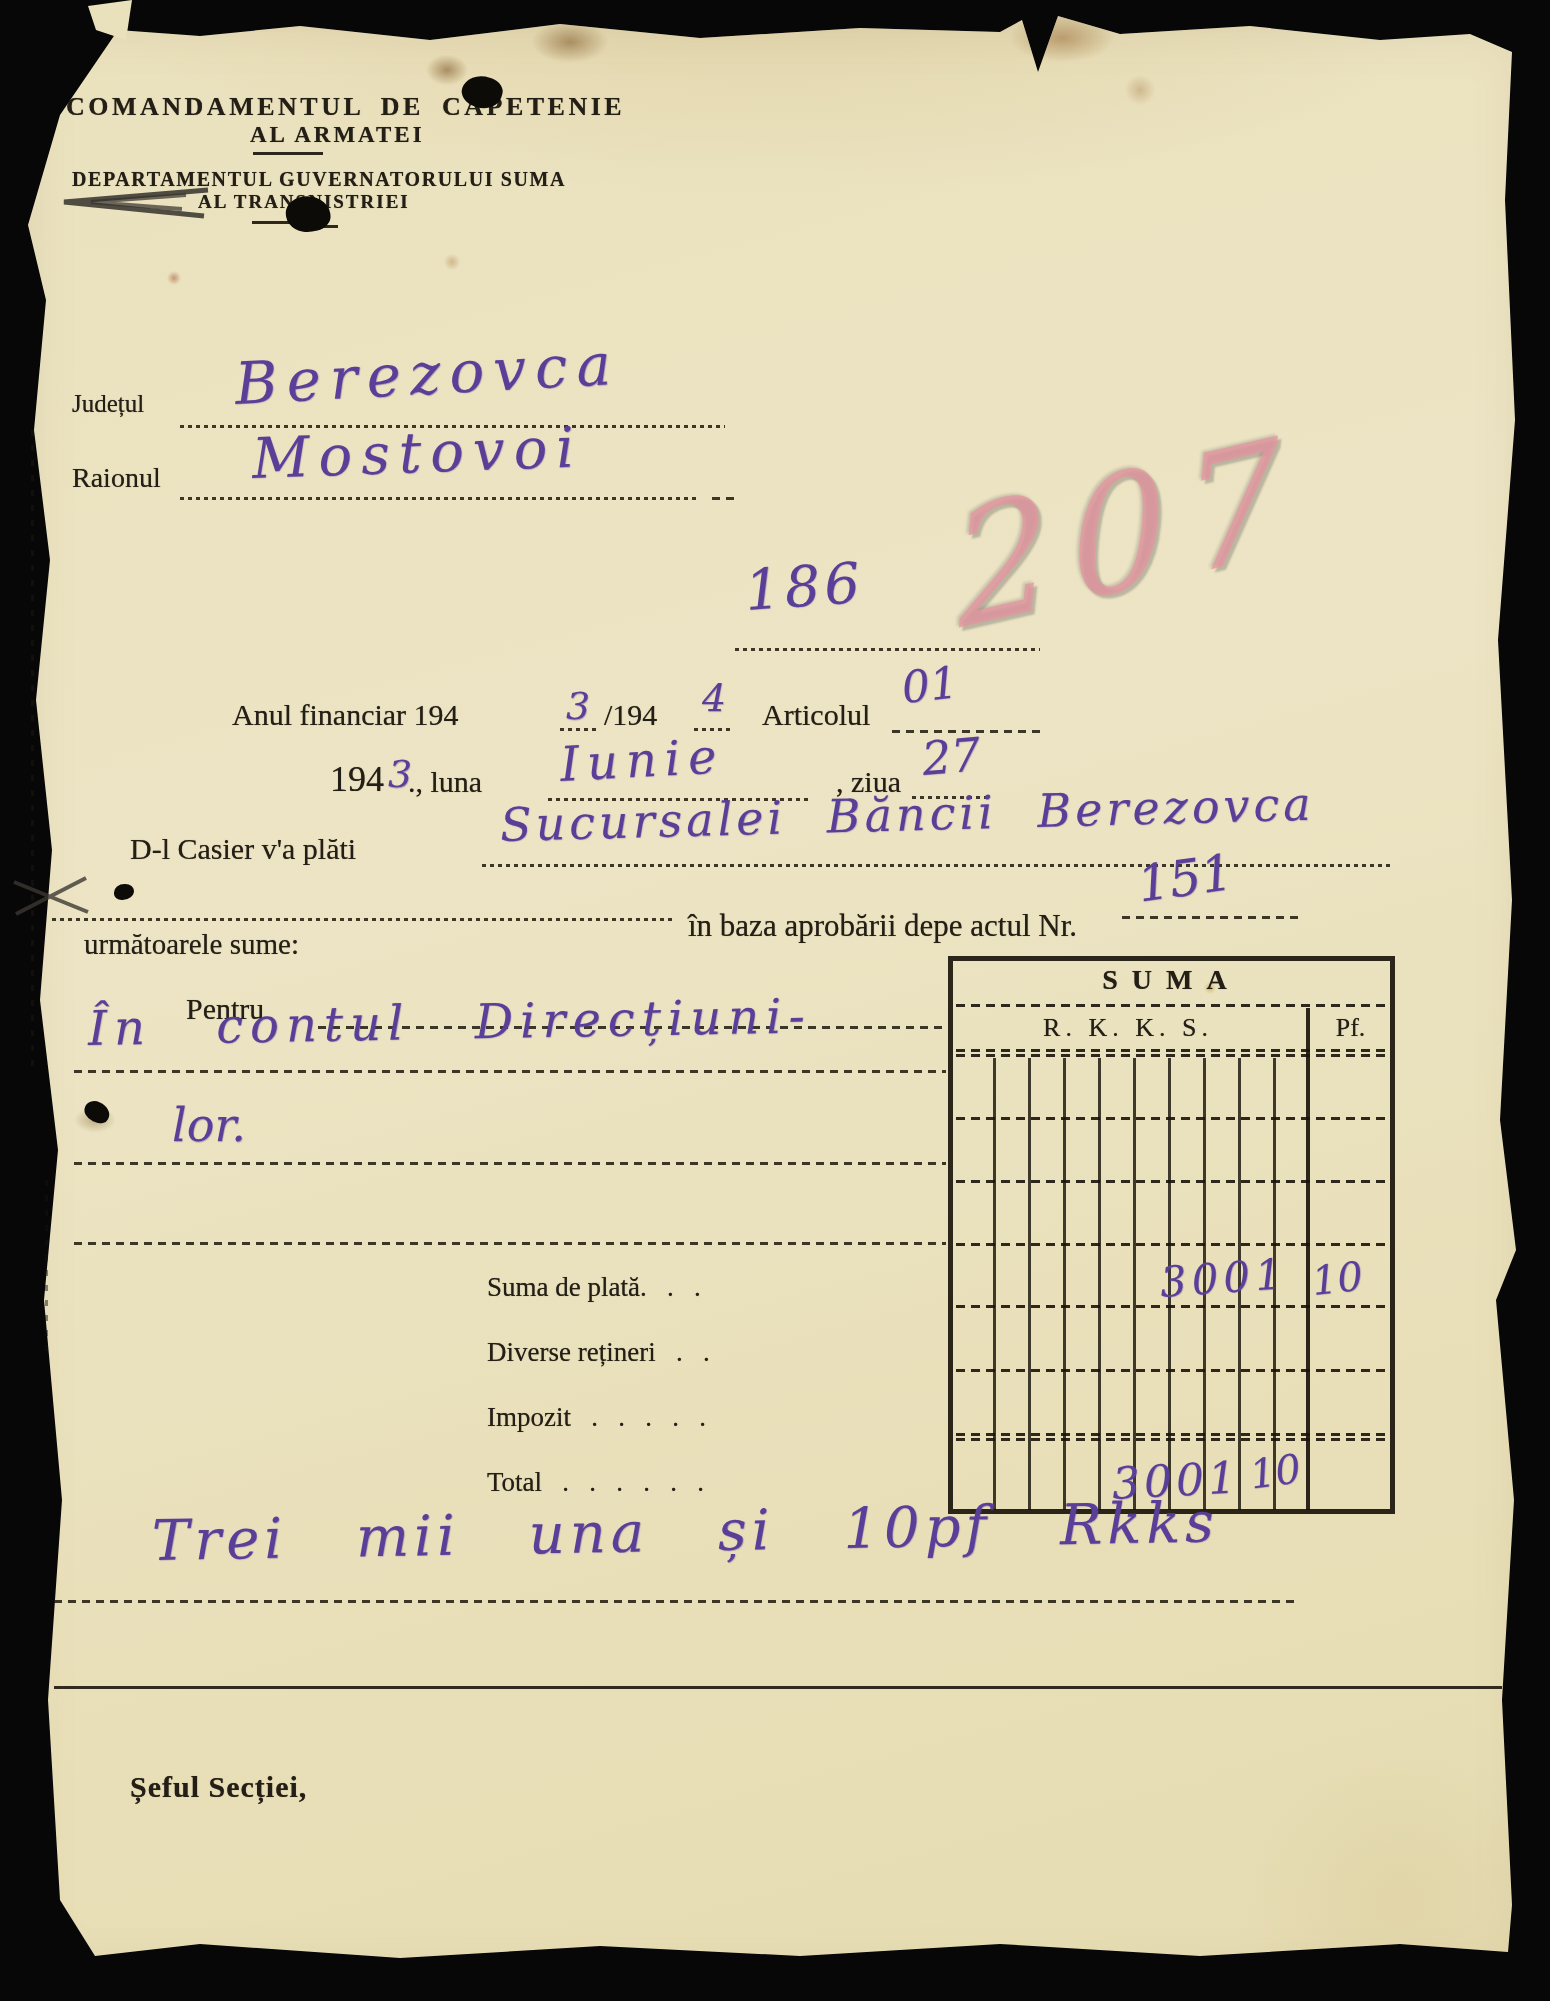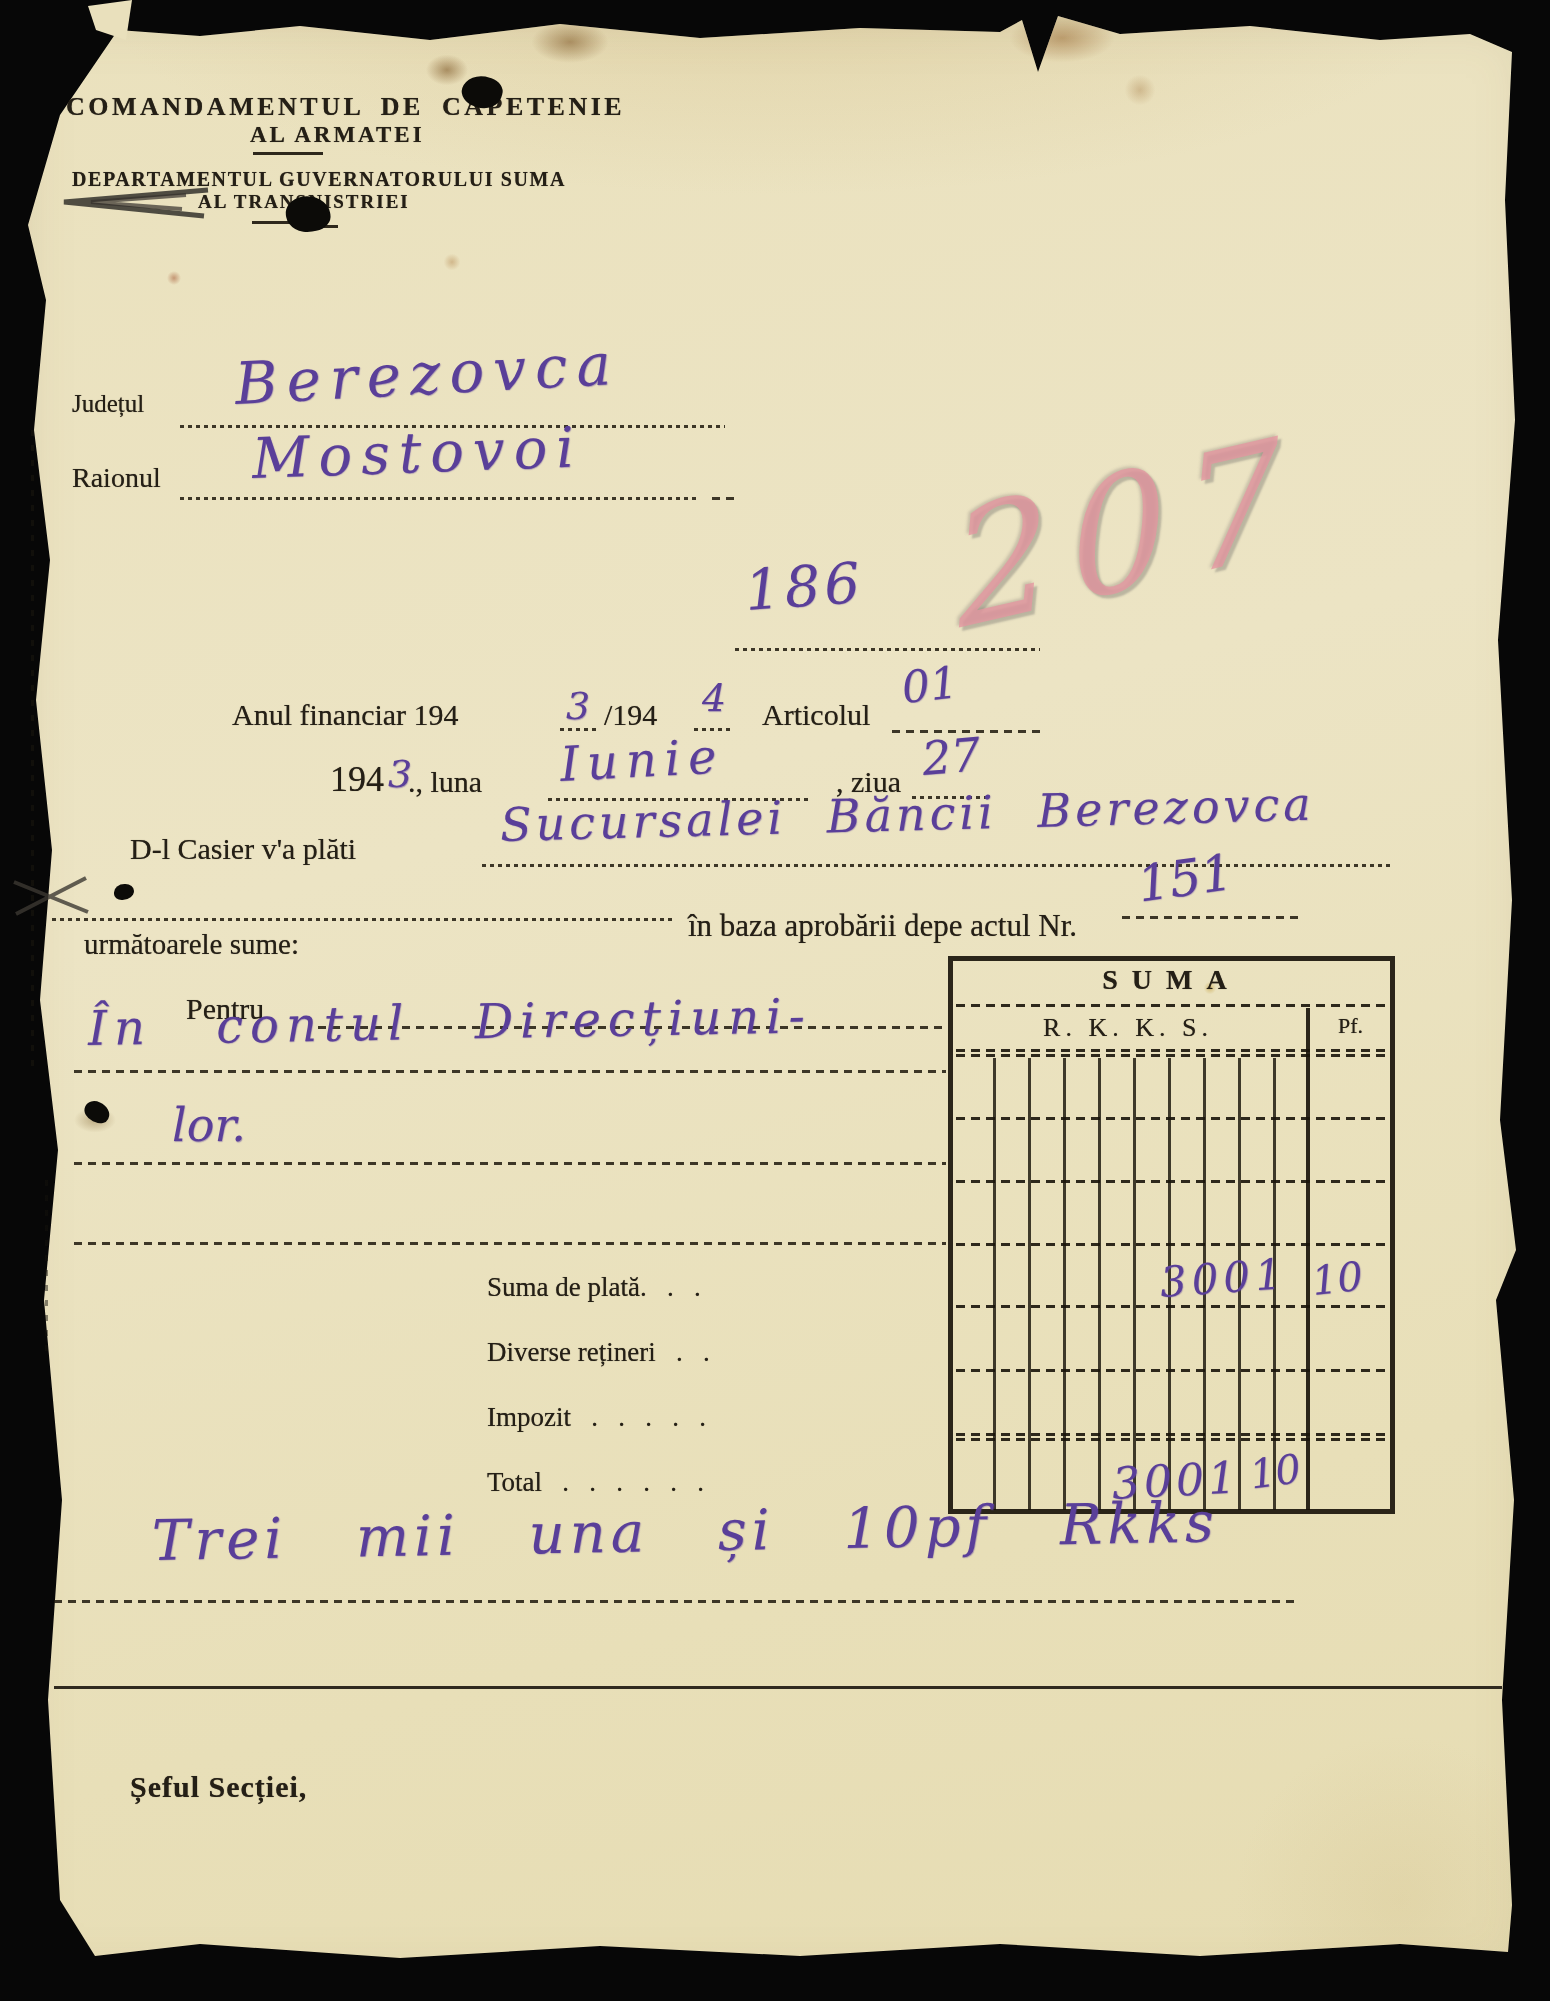--- a/index.html
+++ b/index.html
@@ -143,21 +143,21 @@
   <div class="hw" style="left:88px;top:1000px;font-size:48px;letter-spacing:7px;word-spacing:42px;transform:rotate(-1deg);">În contul Direcțiuni-</div>
   <div class="dline" style="left:74px;top:1070px;width:872px;"></div>
   <div class="hw" style="left:172px;top:1098px;font-size:46px;">lor.</div>
   <div class="dline" style="left:74px;top:1162px;width:872px;"></div>
   <div class="dline" style="left:74px;top:1242px;width:872px;"></div>
 
   <div class="tb-border"></div>
   <div class="pr hdr" style="left:948px;top:964px;width:447px;text-align:center;font-size:28px;letter-spacing:14px;white-space:normal;">SUMA</div>
   <div class="th" style="top:1004px;"></div>
   <div class="pr" style="left:948px;top:1013px;width:360px;text-align:center;font-size:26px;letter-spacing:5px;white-space:normal;">R. K. K. S.</div>
-  <div class="pr" style="left:1308px;top:1013px;width:85px;text-align:center;font-size:22px;white-space:normal;">Pf.</div>
+  <div class="pr" style="left:1308px;top:1013px;width:85px;text-align:center;font-size:26px;white-space:normal;">Pf.</div>
   <div class="tsep" style="left:1306px;"></div>
   <div class="th" style="top:1049px;"></div>
   <div class="th" style="top:1054px;"></div>
 
   <div class="tv" style="left:993px;"></div>
   <div class="tv" style="left:1028px;"></div>
   <div class="tv" style="left:1063px;"></div>
   <div class="tv" style="left:1098px;"></div>
   <div class="tv" style="left:1133px;"></div>
   <div class="tv" style="left:1168px;"></div>

